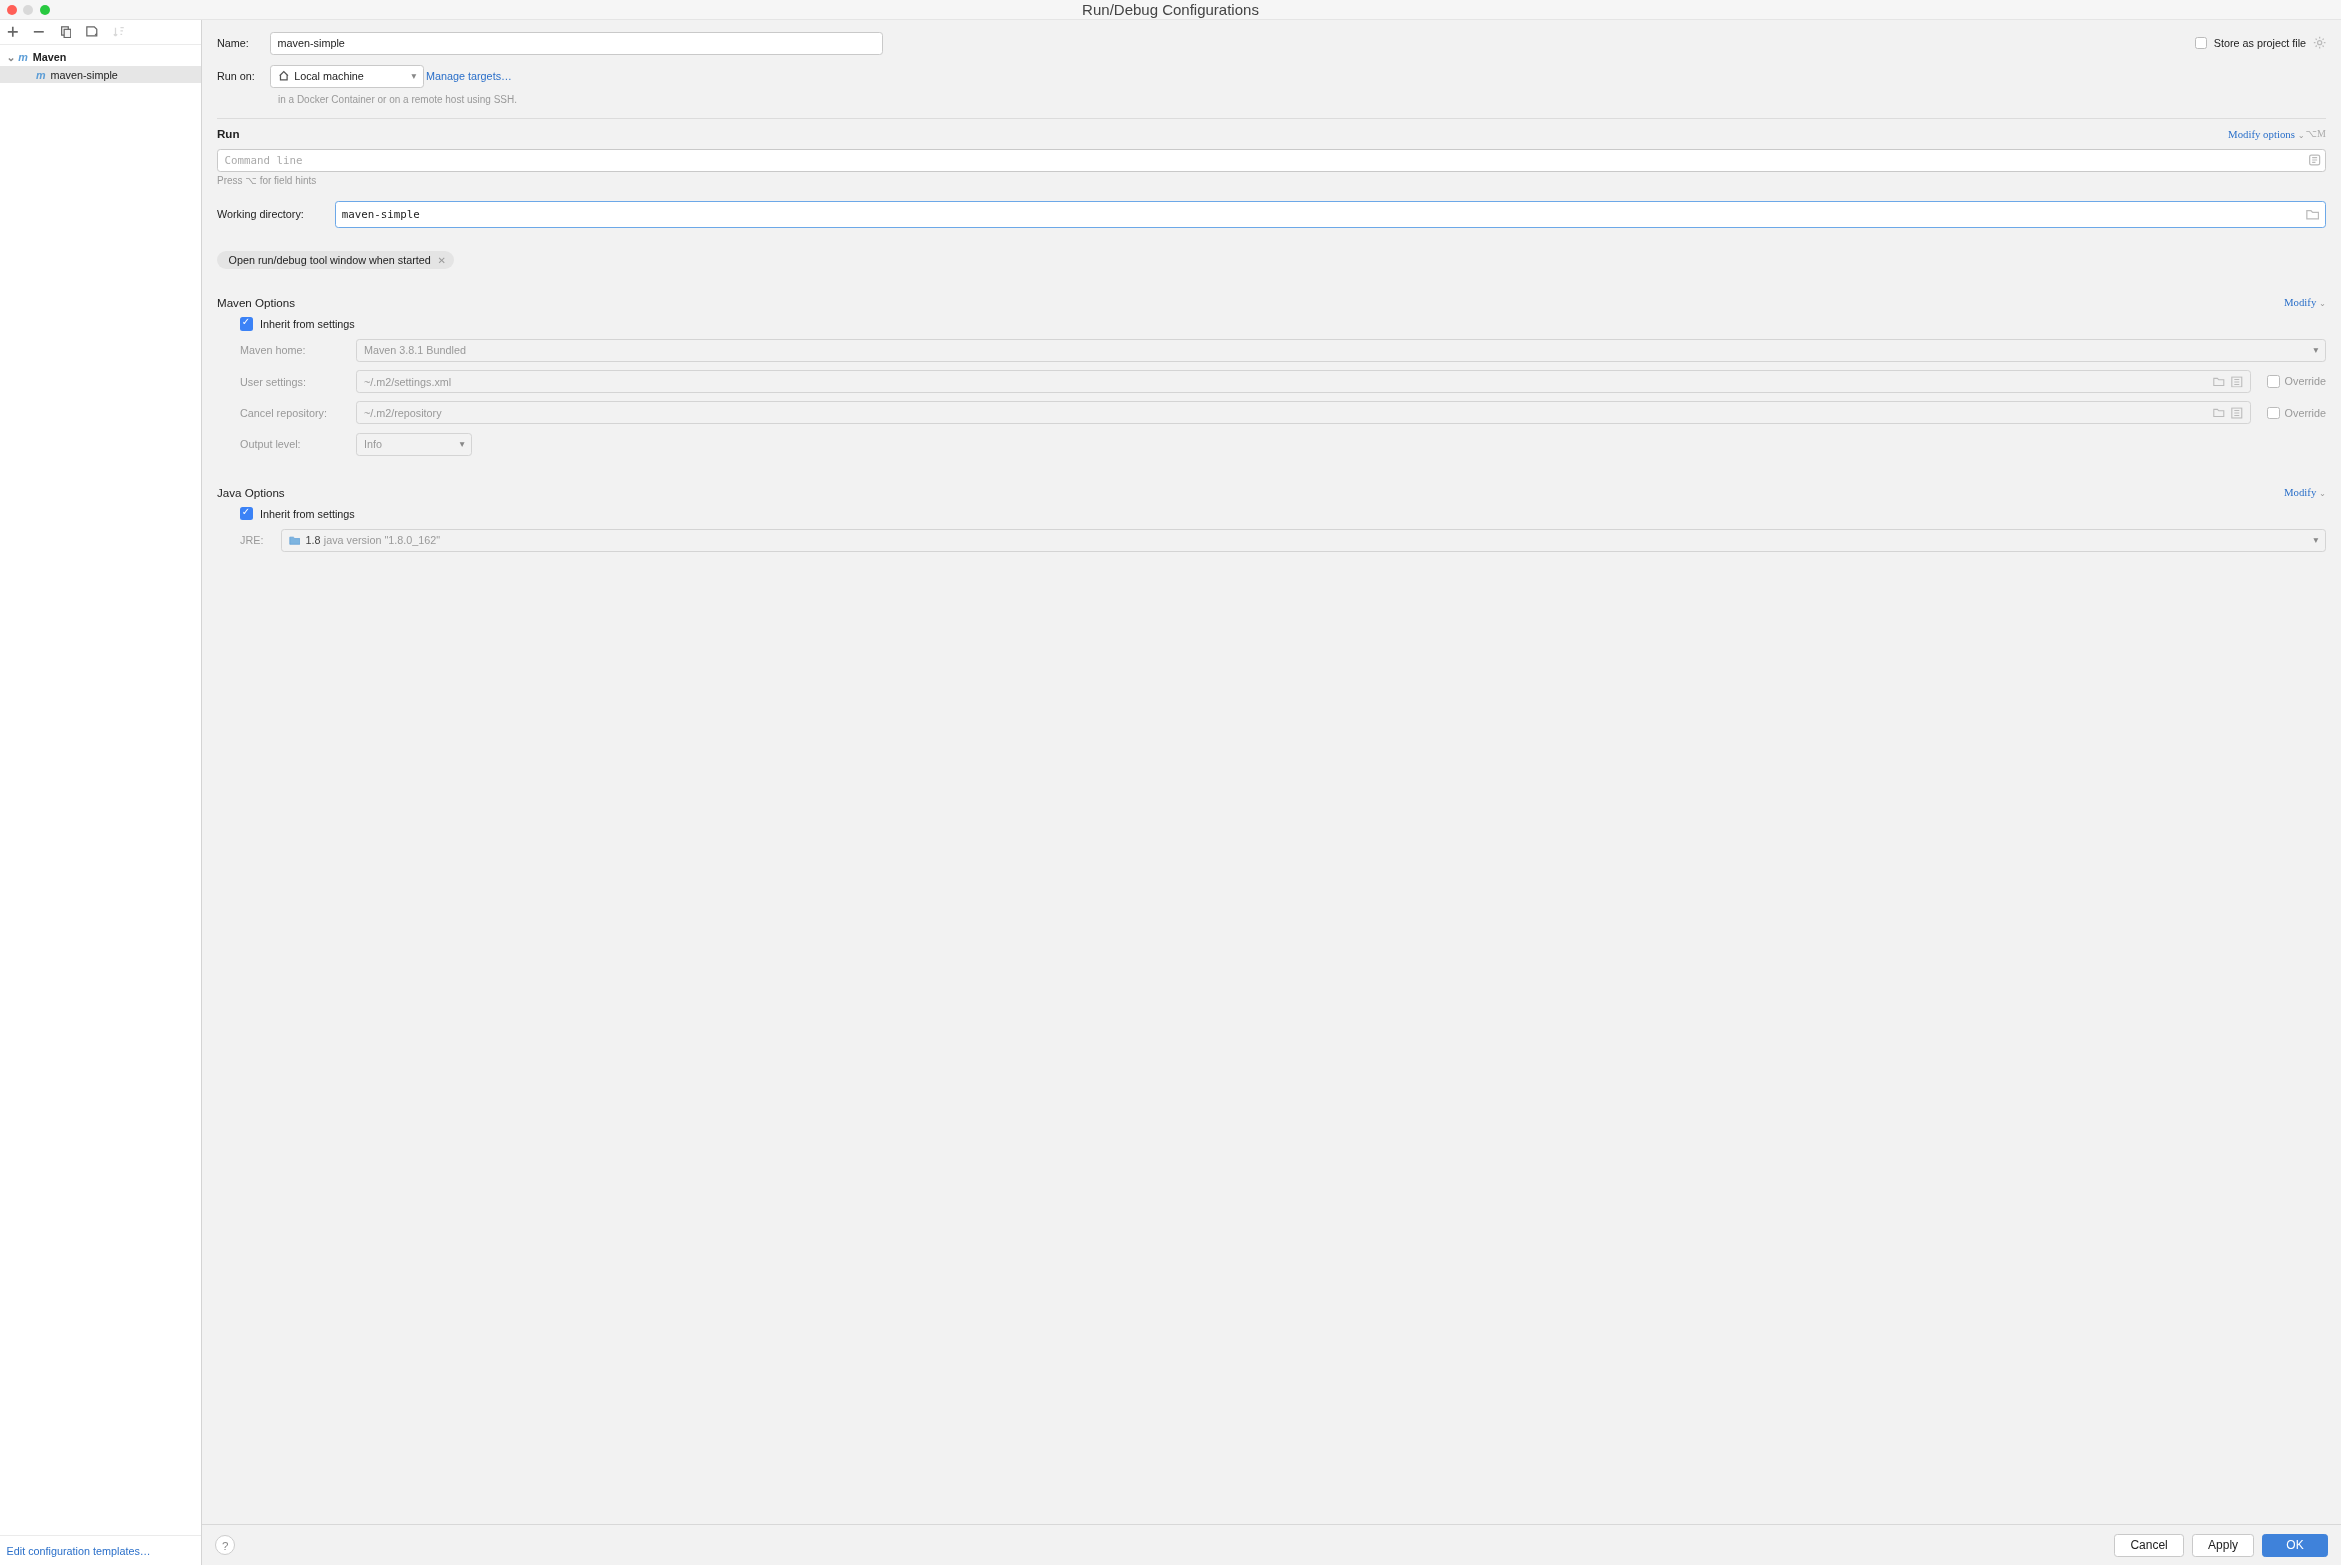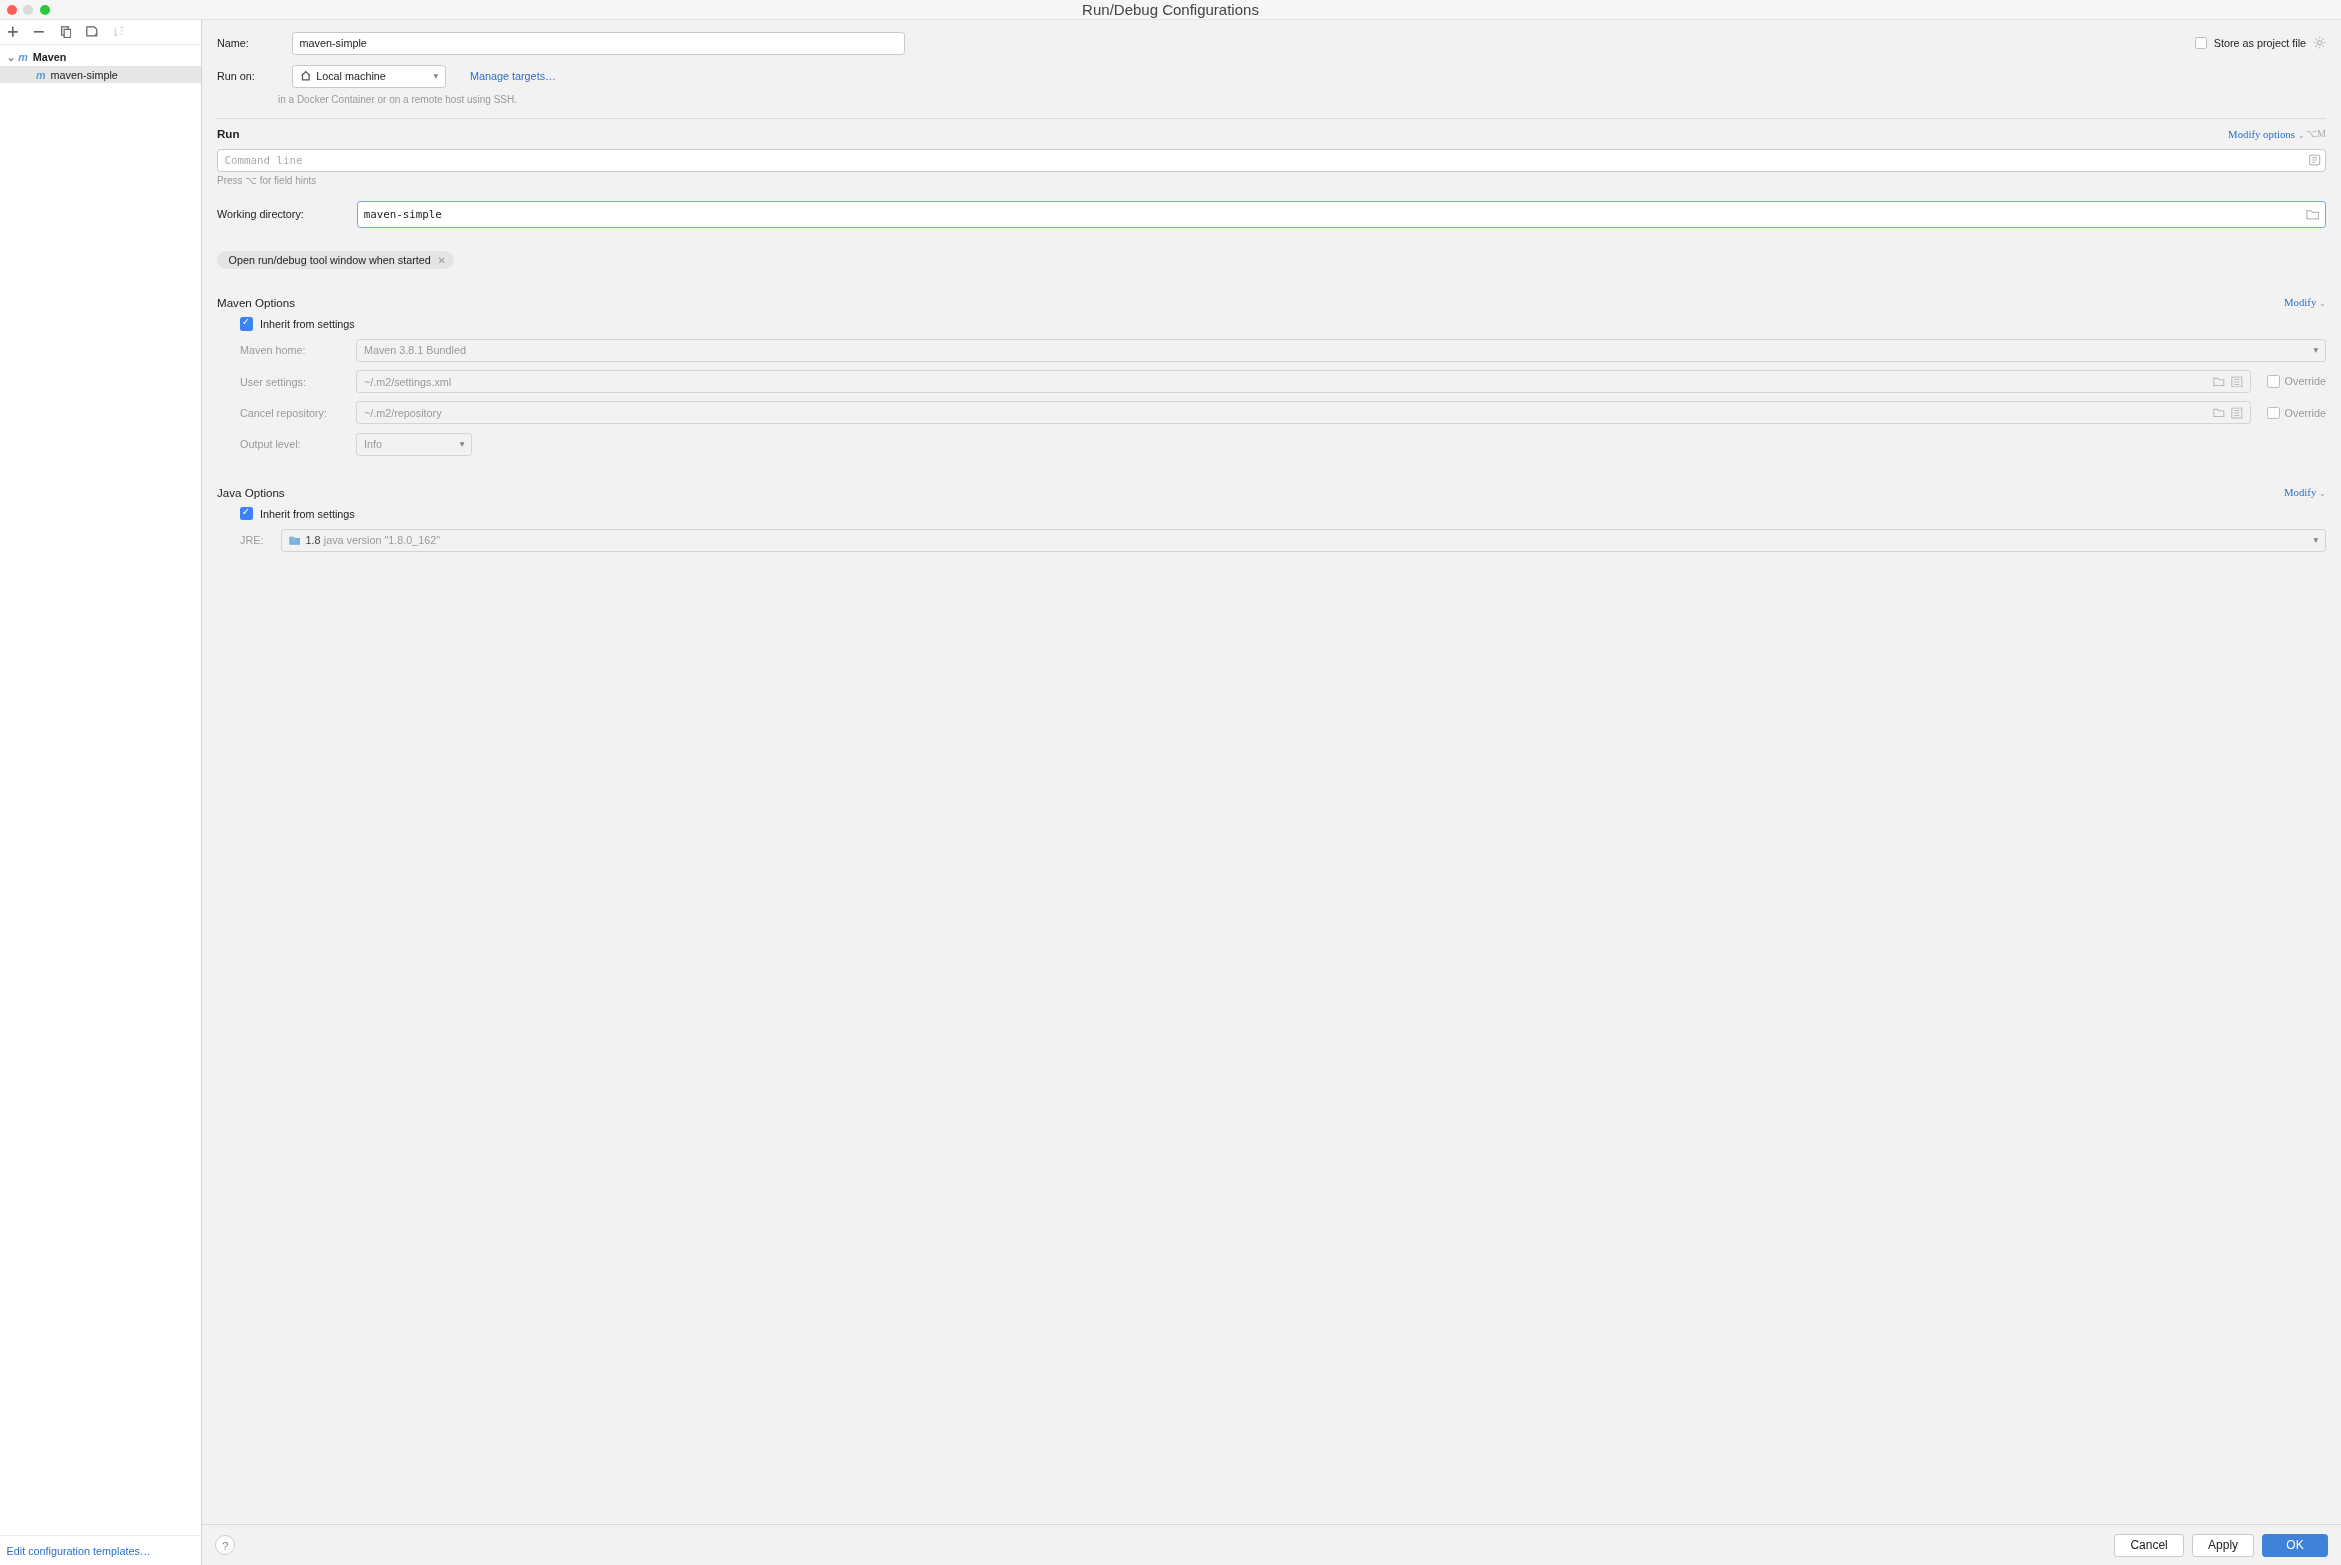--- a/index.html
+++ b/index.html
@@ -66,21 +66,21 @@
   
   .content {
     flex: 1; background: #f2f2f2; position: relative;
     display: flex; flex-direction: column;
     overflow: hidden;
   }
   .content-scroll {
     flex: 1; overflow-y: auto; padding: 11.6px 15px 11.6px 15px;
   }
 
-  .row { display: flex; align-items: center; gap: 24px; margin-bottom: 10px; }
+  .row { display: flex; align-items: center; gap: 2px; margin-bottom: 10px; }
   .row .lbl { width: 51px; color: #222; }
   .row.run-on .lbl { width: 51px; }
   .row.run-on { margin-bottom: 5px; }
 
   input[type=text], .text-input {
     height: 23px; border: 0.8px solid #c9c9c9; border-radius: 3.3px;
     background: #fff; padding: 0 6.6px; font-size: 10.8px; color: #222;
     width: 100%;
   }
   .text-input.focused {

